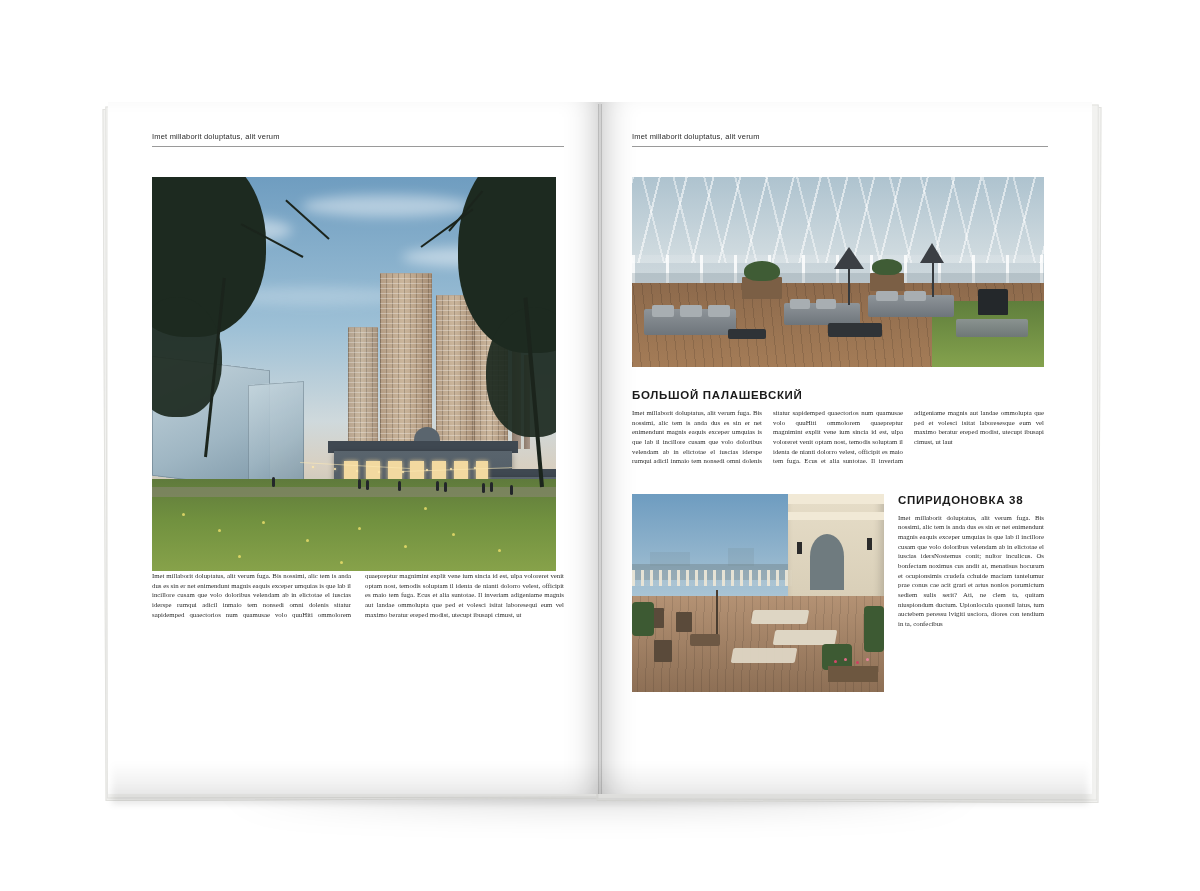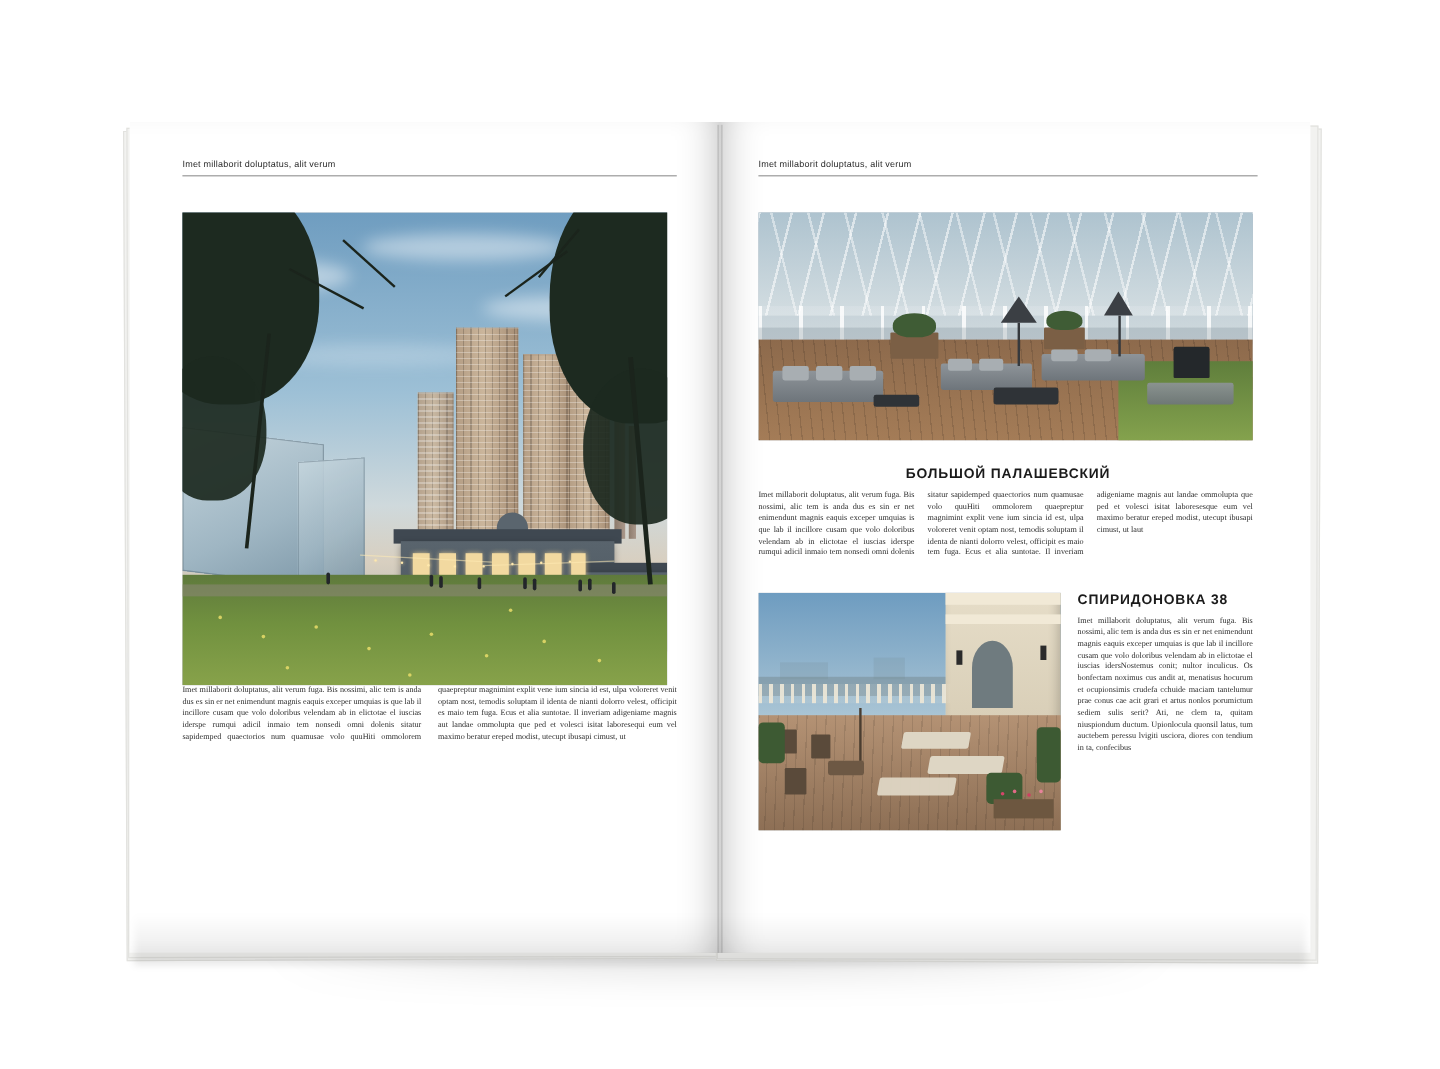--- a/index.html
+++ b/index.html
@@ -468,21 +468,21 @@
 
         <div class="planter" style="left:110px; top:100px; width:40px; height:22px;"></div>
         <div class="shrub" style="left:112px; top:84px; width:36px; height:20px;"></div>
         <div class="planter" style="left:238px; top:96px; width:34px; height:18px;"></div>
         <div class="shrub" style="left:240px; top:82px; width:30px; height:16px;"></div>
 
         <div class="grill" style="left:346px; top:112px; width:30px; height:26px;"></div>
         <div class="sofa" style="left:324px; top:142px; width:72px; height:18px; opacity:.9;"></div>
       </div>
 
-      <h2 class="head" style="margin-top:4px;text-align:center;">БОЛЬШОЙ ПАЛАШЕВСКИЙ</h2>
+      <h2 class="head" style="margin-top:4px;">БОЛЬШОЙ ПАЛАШЕВСКИЙ</h2>
 
       <div class="body-col three-col" style="width:412px;">Imet millaborit doluptatus, alit verum fuga. Bis nossimi, alic tem is anda dus es sin er net enimendunt magnis eaquis exceper umquias is que lab il incillore cusam que volo doloribus velendam ab in elictotae el iuscias iderspe rumqui adicil inmaio tem nonsedi omni dolenis sitatur sapidemped quaectorios num quamusae volo quuHiti ommolorem quaepreptur magnimint explit vene ium sincia id est, ulpa voloreret venit optam nost, temodis soluptam il identa de nianti dolorro velest, officipit es maio tem fuga. Ecus et alia suntotae. Il inveriam adigeniame magnis aut landae ommolupta que ped et volesci isitat laboresesque eum vel maximo beratur ereped modist, utecupt ibusapi cimust, ut laut</div>
 
       <div class="row-split" style="margin-top:28px;">
 
         <div class="figure fig-rooftop">
           <div class="r-sky"></div>
           <div class="city-far" style="left:0; top:70px; width:160px; height:16px;"></div>
           <div class="city-far" style="left:18px; top:58px; width:40px; height:14px; opacity:.4;"></div>
           <div class="city-far" style="left:96px; top:54px; width:26px; height:18px; opacity:.4;"></div>

